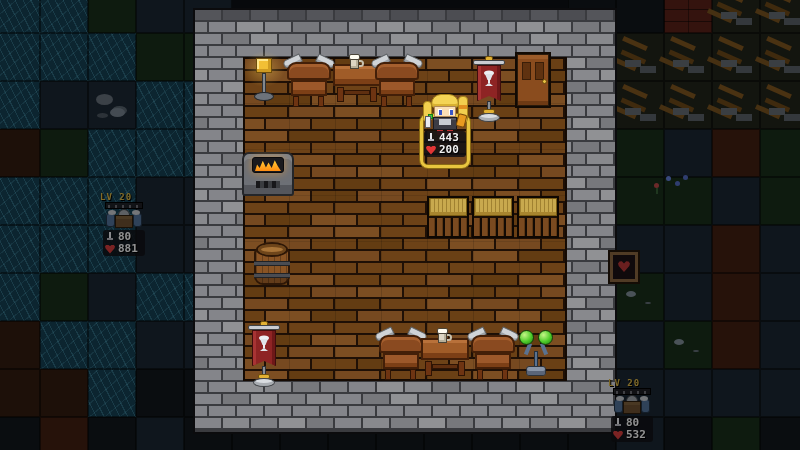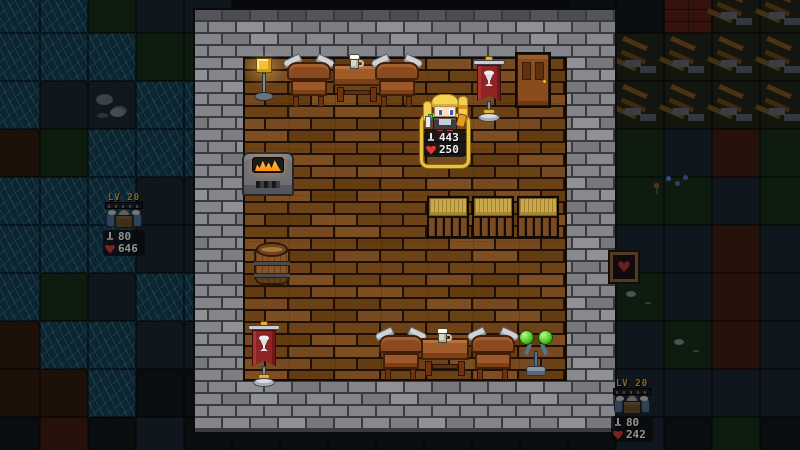--- a/index.html
+++ b/index.html
@@ -157,21 +157,21 @@
   .pl-feet{left:12px;top:36px;width:6px;height:5px;background:#c03030;box-shadow:10px 0 0 #c03030;}
   .stat-plate{background:rgba(16,16,20,.84);border-radius:3px;padding:1px 2px;}
   .pl-plate{left:4px;top:37px;width:42px;}
   .stat-row{display:flex;align-items:center;gap:3px;height:12px;}
   .stat-num{color:var(--stat,#f2f2f2);font:bold 11px/12px "DejaVu Sans Mono",monospace;text-shadow:1px 1px 0 #000;}
   .sword-icon{position:relative;width:10px;height:10px;display:inline-block;}
   .sword-icon::before{content:"";position:absolute;left:4px;top:0;width:2px;height:8px;background:#e8e8ee;}
   .sword-icon::after{content:"";position:absolute;left:2px;top:6px;width:6px;height:2px;background:#b8b8c0;}
   .heart-icon{width:10px;height:9px;display:inline-block;background:var(--heart,#e23535);
       clip-path:polygon(50% 100%,6% 45%,0 22%,12% 4%,32% 2%,50% 18%,68% 2%,88% 4%,100% 22%,94% 45%);}
-  .en-lv{left:0;top:0;width:48px;text-align:center;color:var(--lv,#dcb02e);
+  .en-lv{left:0;top:0;width:48px;text-align:left;color:var(--lv,#dcb02e);
       font:bold 9px/10px "DejaVu Sans Mono",monospace;text-shadow:1px 1px 0 #000;letter-spacing:1px;}
   .en-bar{left:5px;top:10px;width:38px;height:7px;background:rgba(28,28,34,.92);border:1px solid #000;
       background-image:repeating-linear-gradient(to right,#6a6a72 0 2px,transparent 2px 7px);
       background-size:34px 3px;background-position:2px 2px;background-repeat:no-repeat;}
   .en-sprite{left:8px;top:17px;width:32px;height:22px;}
   .en-helm{left:10px;top:0;width:12px;height:7px;background:#9aa0a8;border:1px solid #3a3e44;border-radius:6px 6px 0 0;}
   .en-bodyy{left:7px;top:6px;width:18px;height:13px;background:#6e4c28;border:1px solid #2e1c08;
       box-shadow:inset 0 3px 0 #7e5c34;}
   .en-shield{width:9px;height:14px;background:#4a6e9c;border:1px solid #1e3248;border-radius:3px;top:4px;}
   .en-shield-l{left:-2px;} .en-shield-r{left:25px;}
@@ -912,21 +912,21 @@
         <div class="part pl-item-r"></div>
         <div class="part pl-feet"></div>
       </div>
   <div class="part stat-plate pl-plate">
     <div class="stat-row">
           <span class="sword-icon"></span>
       <span class="stat-num">443</span>
         </div>
     <div class="stat-row">
           <span class="heart-icon"></span>
-      <span class="stat-num">250</span>
+      <span class="stat-num">200</span>
         </div>
   </div>
     </div>
     <div class="unit fog" style="left: 100px; top: 192px; width: 48px; height: 64px;">
       <div class="part en-lv">LV 20</div>
       <div class="part en-bar"></div>
       <div class="part en-sprite">
         <div class="part en-shield en-shield-l"></div>
         <div class="part en-shield en-shield-r"></div>
         <div class="part en-blade en-blade-l"></div>
@@ -934,21 +934,21 @@
         <div class="part en-helm"></div>
         <div class="part en-bodyy"></div>
       </div>
   <div class="part stat-plate en-plate">
     <div class="stat-row">
           <span class="sword-icon"></span>
       <span class="stat-num">80</span>
         </div>
     <div class="stat-row">
           <span class="heart-icon"></span>
-      <span class="stat-num">646</span>
+      <span class="stat-num">881</span>
         </div>
   </div>
     </div>
     <div class="unit fog" style="left: 608px; top: 378px; width: 48px; height: 64px;">
       <div class="part en-lv">LV 20</div>
       <div class="part en-bar"></div>
       <div class="part en-sprite">
         <div class="part en-shield en-shield-l"></div>
         <div class="part en-shield en-shield-r"></div>
         <div class="part en-blade en-blade-l"></div>
@@ -956,17 +956,17 @@
         <div class="part en-helm"></div>
         <div class="part en-bodyy"></div>
       </div>
   <div class="part stat-plate en-plate">
     <div class="stat-row">
           <span class="sword-icon"></span>
       <span class="stat-num">80</span>
         </div>
     <div class="stat-row">
           <span class="heart-icon"></span>
-      <span class="stat-num">242</span>
+      <span class="stat-num">532</span>
         </div>
   </div>
     </div>
   </div>
 
 </body></html>

